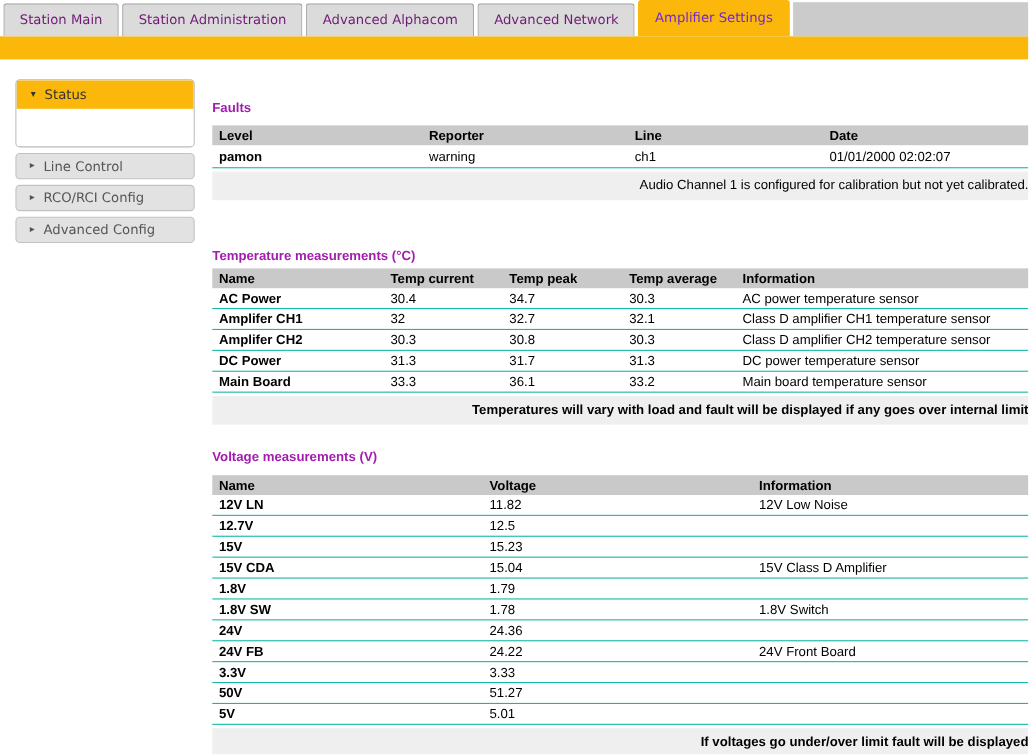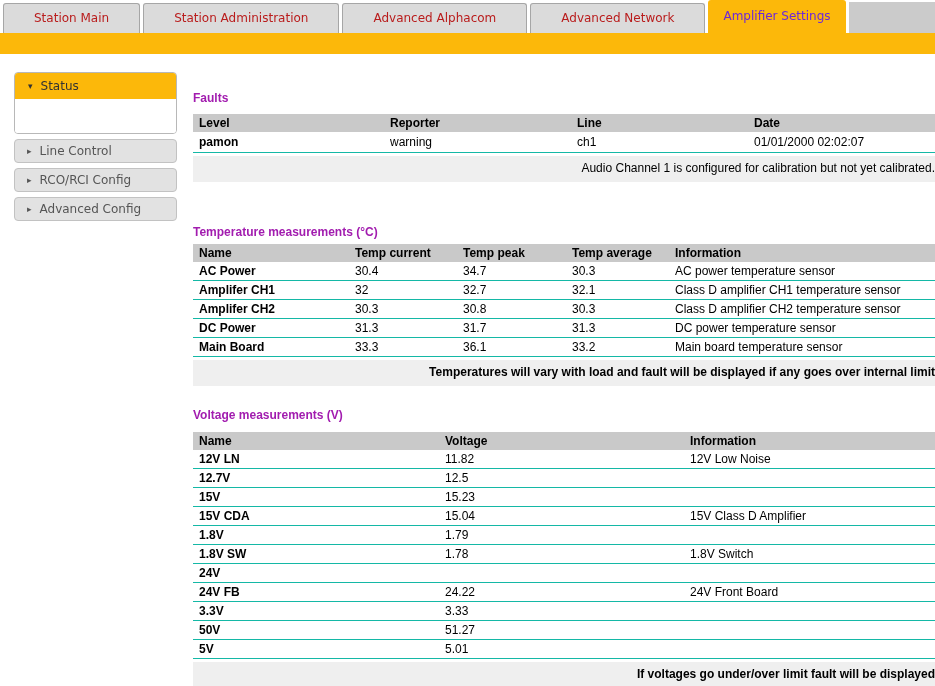--- a/index.html
+++ b/index.html
@@ -12,22 +12,22 @@
   *{box-sizing:border-box;margin:0;padding:0;}
   html,body{background:#fff;}
   body{font-family:"Liberation Sans",sans-serif;}
   .page{width:935px;height:686px;background:#fff;overflow:hidden;position:relative;}
 
   
   .tabbar{display:flex;align-items:flex-end;height:33px;background:#fff;padding-left:3px;}
   .tab{
     height:30px;line-height:28px;background:var(--tab-bg);
     border:1px solid #A6A6A6;border-bottom:none;border-radius:3px 3px 0 0;
-    padding:0 30px;margin-right:3px;font-family:"DejaVu Sans",sans-serif;
-    font-size:12px;color:#b91c1c;white-space:nowrap;cursor:pointer;
+    padding:0 14px;margin-right:3px;font-family:"DejaVu Sans",sans-serif;
+    font-size:12px;color:#701a75;white-space:nowrap;cursor:pointer;
   }
   .tab.active{
     height:33px;line-height:32px;background:var(--accent);
     border:none;color:#6d28d9;padding:0 15px;
   }
   .tab-filler{flex:1;align-self:stretch;margin-top:2px;background:var(--tab-filler);}
   .accent-bar{height:21px;background:var(--accent);}
 
   
   .layout{display:flex;align-items:flex-start;}
@@ -203,20 +203,21 @@
           <div class="cell">1.79</div>
           <div class="cell"></div>
         </div>
         <div class="trow">
           <div class="cell b">1.8V SW</div>
           <div class="cell">1.78</div>
           <div class="cell">1.8V Switch</div>
         </div>
         <div class="trow">
           <div class="cell b">24V</div>
+          <div class="cell">24.36</div>
           <div class="cell"></div>
         </div>
         <div class="trow">
           <div class="cell b">24V FB</div>
           <div class="cell">24.22</div>
           <div class="cell">24V Front Board</div>
         </div>
         <div class="trow">
           <div class="cell b">3.3V</div>
           <div class="cell">3.33</div>

